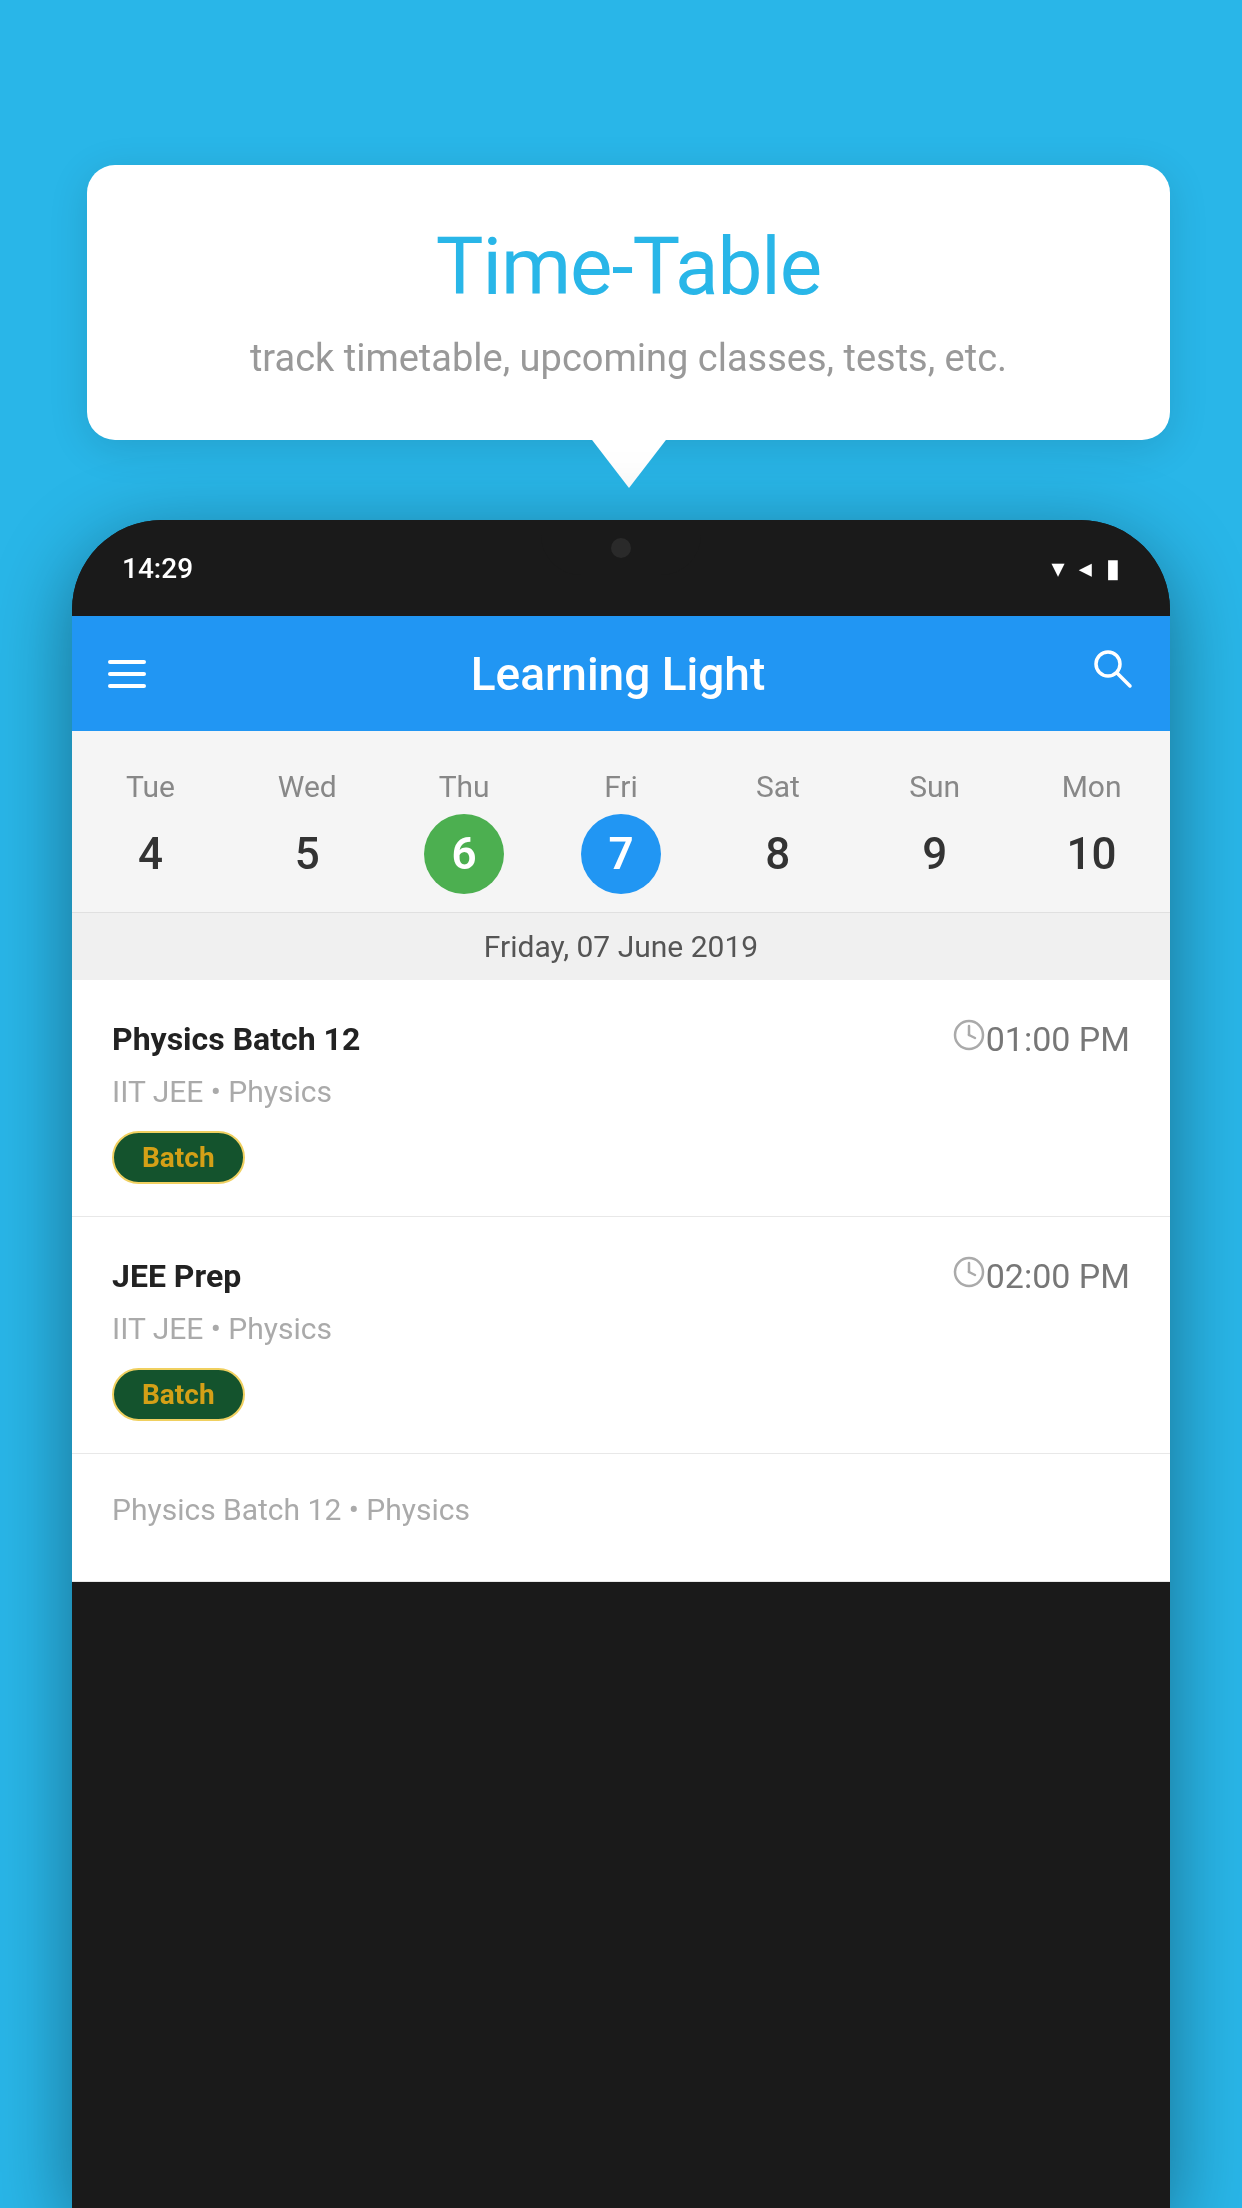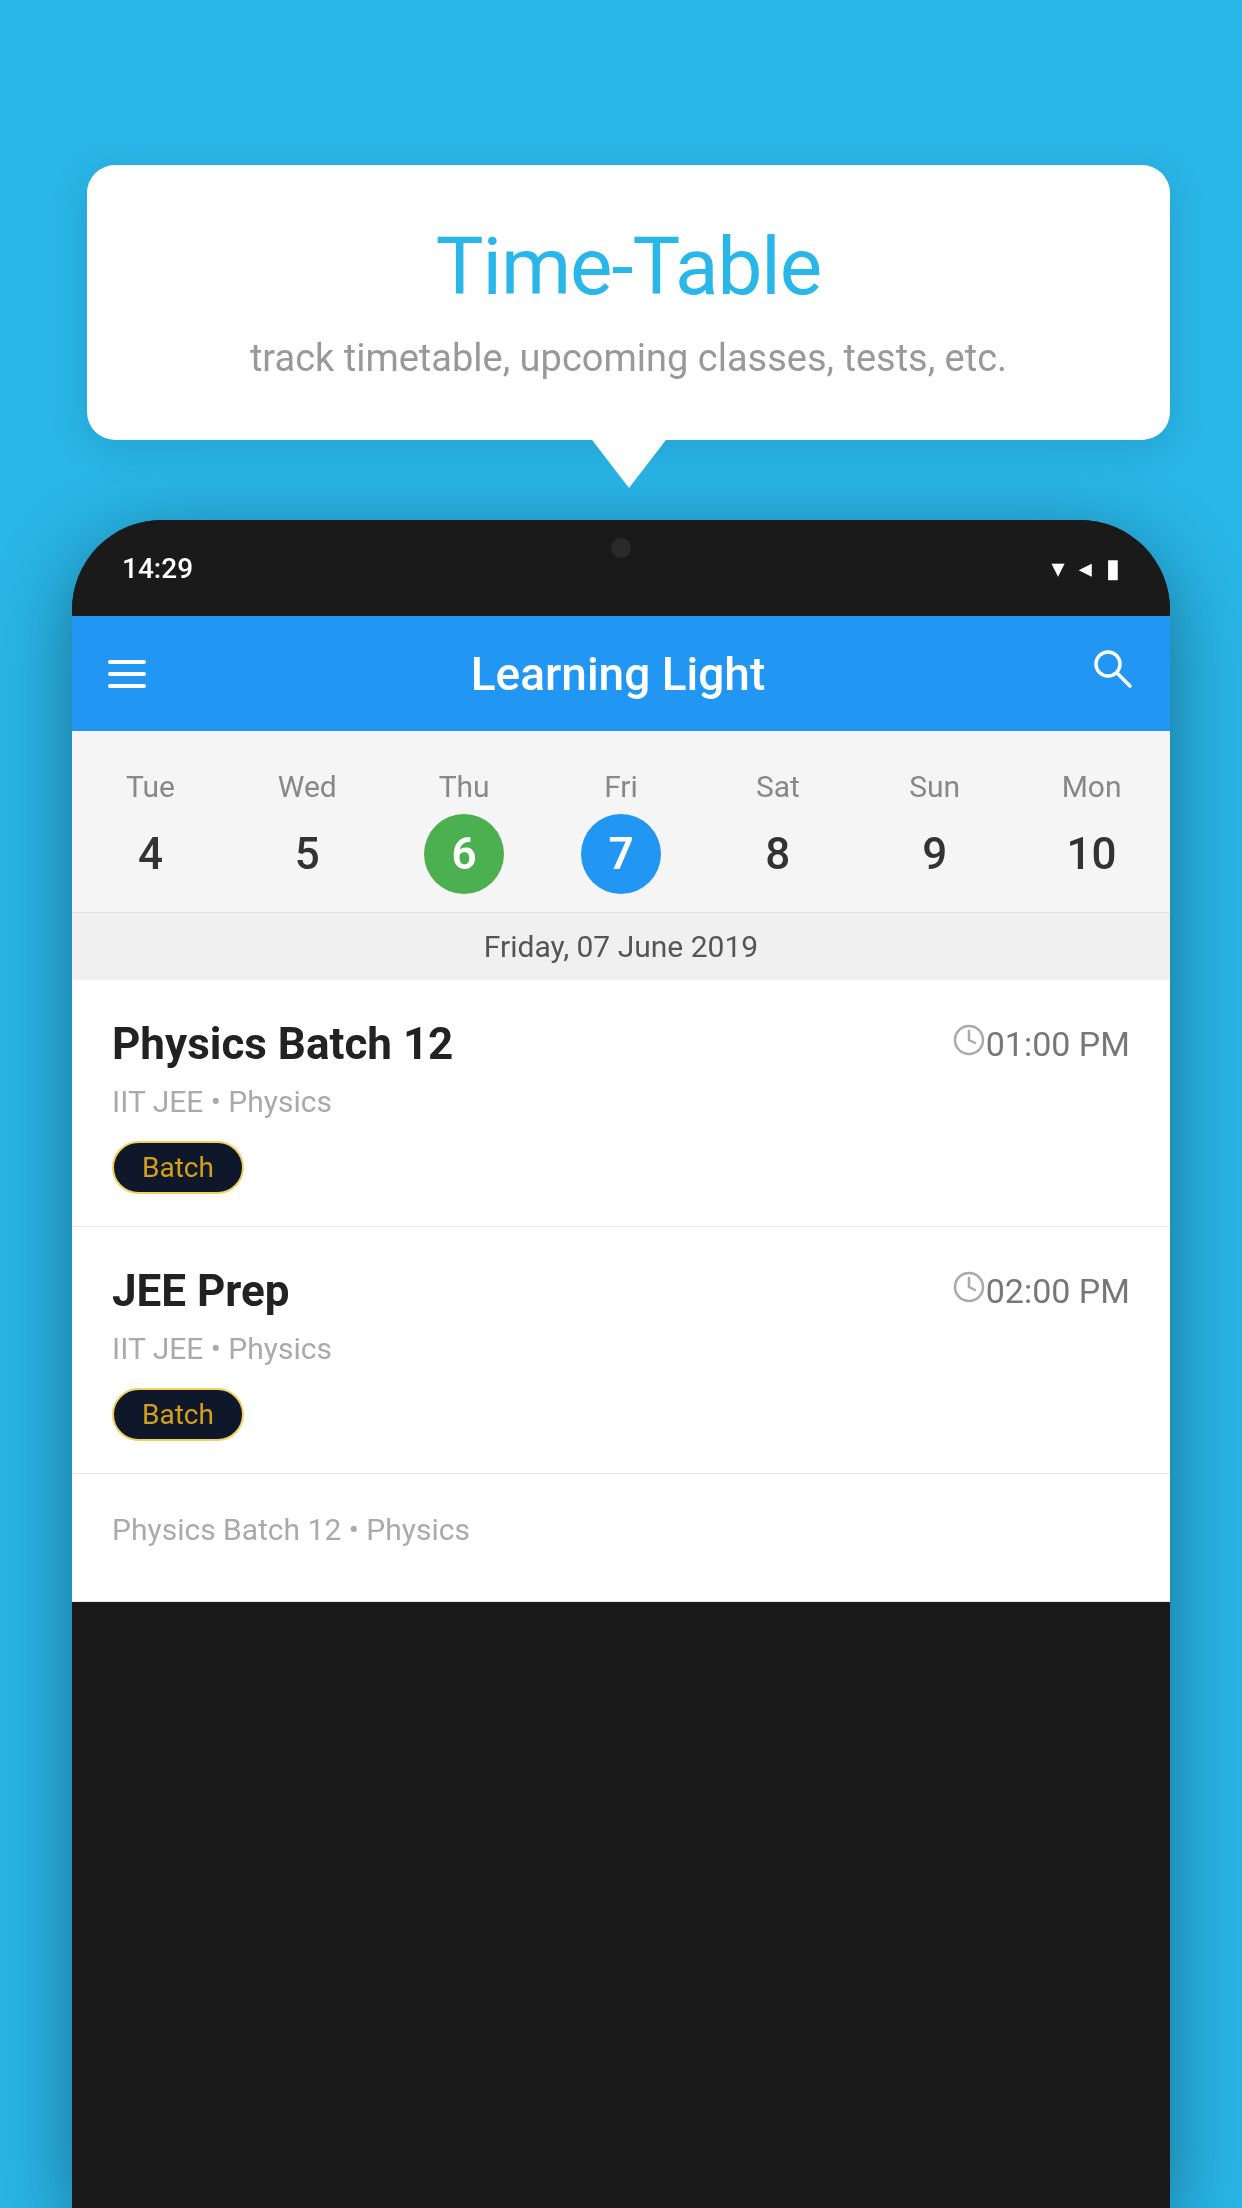--- a/index.html
+++ b/index.html
@@ -237,21 +237,21 @@
     }
 
     .schedule-item-header {
       display: flex;
       align-items: center;
       justify-content: space-between;
       margin-bottom: 14px;
     }
 
     .schedule-item-title {
-      font-size: 44px;
+      font-size: 32px;
       font-weight: 700;
       color: #222;
     }
 
     .schedule-item-time {
       display: flex;
       align-items: center;
       gap: 0;
       color: #777;
       font-size: 34px;
@@ -263,24 +263,24 @@
     }
 
     .schedule-item-meta {
       font-size: 30px;
       color: #aaa;
       margin-bottom: 22px;
     }
 
     .batch-badge {
       display: inline-block;
-      background: #0f172a;
+      background: #14532d;
       color: #D4A017;
       font-size: 28px;
-      font-weight: 400;
+      font-weight: 700;
       padding: 8px 28px;
       border-radius: 30px;
       border: 2px solid #F0D060;
     }
   </style>
 </head>
 <body>
 
 <div class="tooltip-card">
   <div class="tooltip-title">Time-Table</div>

